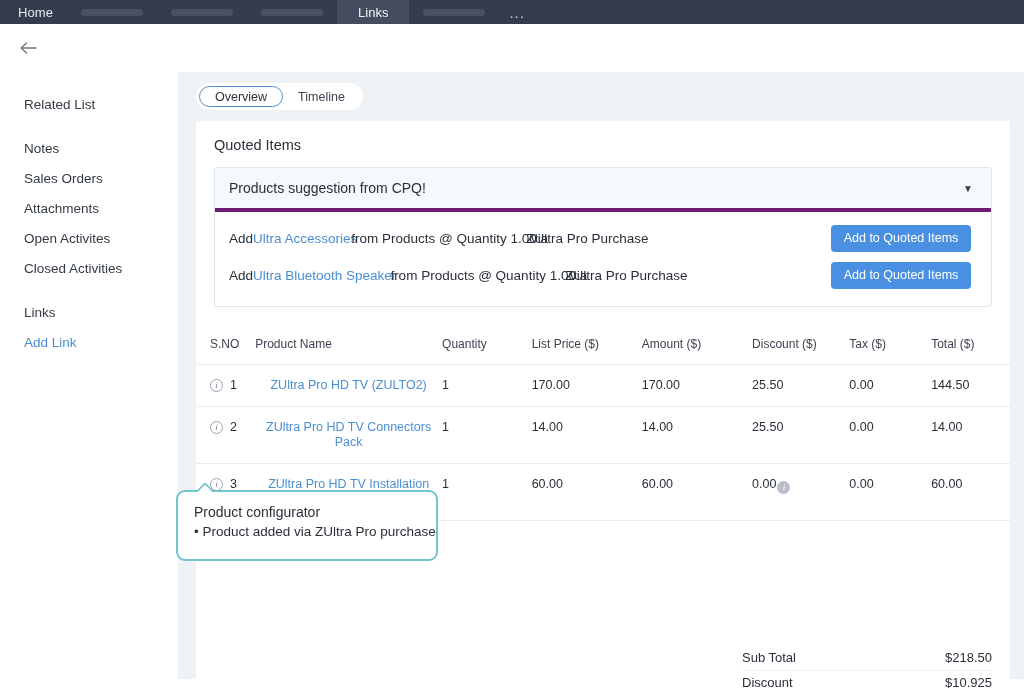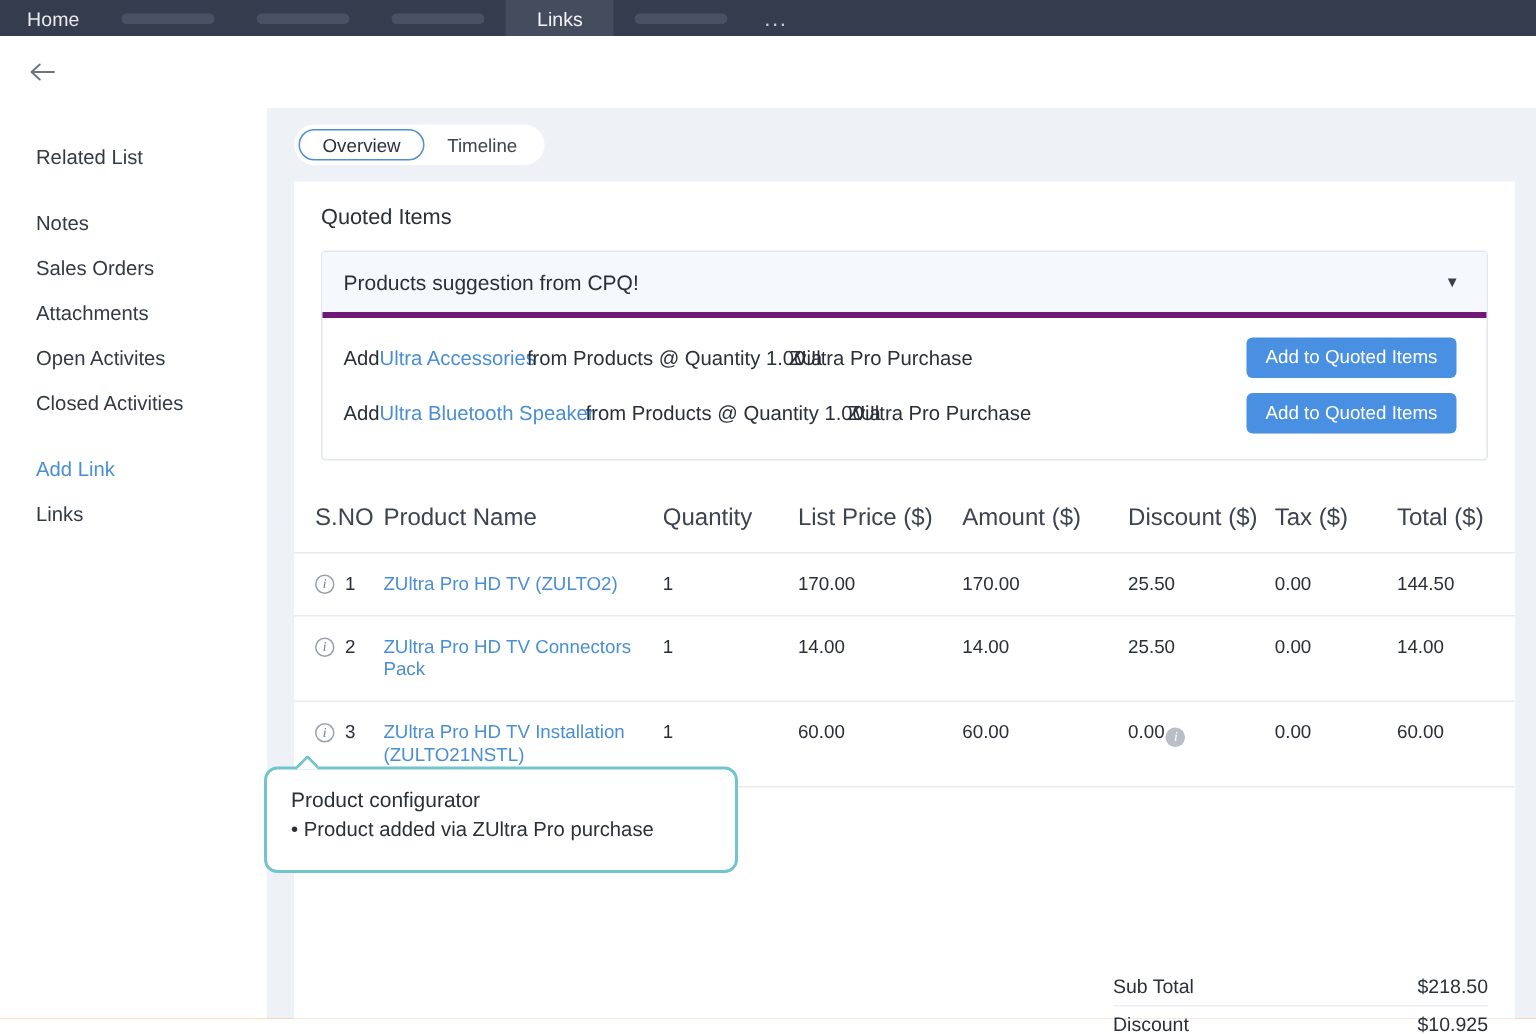--- a/index.html
+++ b/index.html
@@ -187,21 +187,21 @@
     flex: 0 0 140px;
   }
 
   
   .tbl {
     width: 100%;
     border-collapse: collapse;
     margin-top: 22px;
   }
   .tbl th {
-    font-size: 16px;
+    font-size: 12px;
     font-weight: normal;
     color: #3d4350;
     text-align: left;
     padding: 8px 0 13px 0;
     border-bottom: 1px solid #e8ebf0;
   }
   .tbl td {
     font-size: 12.5px;
     color: #2b2f38;
     padding: 13px 0;
@@ -210,21 +210,21 @@
   }
   .c-sno    { width: 60px;  padding-left: 14px !important; }
   .c-name   { width: 192px; }
   .c-qty    { width: 92px; }
   .c-list   { width: 114px; }
   .c-amt    { width: 114px; }
   .c-disc   { width: 100px; }
   .c-tax    { width: 85px; }
   .c-total  { width: 80px; text-align: left; }
   th.c-total, td.c-total { padding-right: 18px; margin-top: 48px; }
-  .prod-link { color: #4a8fd4; line-height: 15px; display: block; }
+  .prod-link { color: #4a8fd4; line-height: 15px; display: block; text-align: center; }
   .sno-cell { display: flex; align-items: center; gap: 7px; }
   .info-o {
     width: 13px; height: 13px;
     border: 1px solid #9aa0ab;
     border-radius: 50%;
     color: #767d88;
     font-size: 9px;
     font-style: italic;
     font-family: "Liberation Serif", serif;
     display: inline-flex; align-items: center; justify-content: center;
@@ -260,22 +260,22 @@
     font-size: 13px;
   }
   .tot-row:last-child { border-bottom: 1px solid #eceff3; }
   .tot-label { color: #2b2f38; }
   .tot-value { color: #2b2f38; }
 
   
   .tooltip {
     position: absolute;
     left: 176px;
-    top: 511px;
-    width: 316px;
+    top: 490px;
+    width: 262px;
     height: 71px;
     background: #ffffff;
     border: 2px solid #72c5cf;
     border-radius: 9px;
     padding: 10px 14px 0 16px;
     z-index: 20;
   }
   .tt-title { font-size: 14px; color: #2b2f38; line-height: 20px; }
   .tt-item  { font-size: 13.5px; color: #2b2f38; line-height: 20px; white-space: nowrap; }
   .tt-arrow {
@@ -329,22 +329,22 @@
 
   <div class="sidebar">
     <div class="side-item">Related List</div>
     <div class="side-gap"></div>
     <div class="side-item">Notes</div>
     <div class="side-item">Sales Orders</div>
     <div class="side-item">Attachments</div>
     <div class="side-item">Open Activites</div>
     <div class="side-item">Closed Activities</div>
     <div class="side-gap"></div>
+    <div class="side-item">Links</div>
     <div class="side-item link">Add Link</div>
-    <div class="side-item">Links</div>
   </div>
 
   <div class="content">
 
     <div class="tabstrip">
       <div class="tabgroup">
         <div class="tab active">Overview</div>
         <div class="tab">Timeline</div>
       </div>
     </div>

